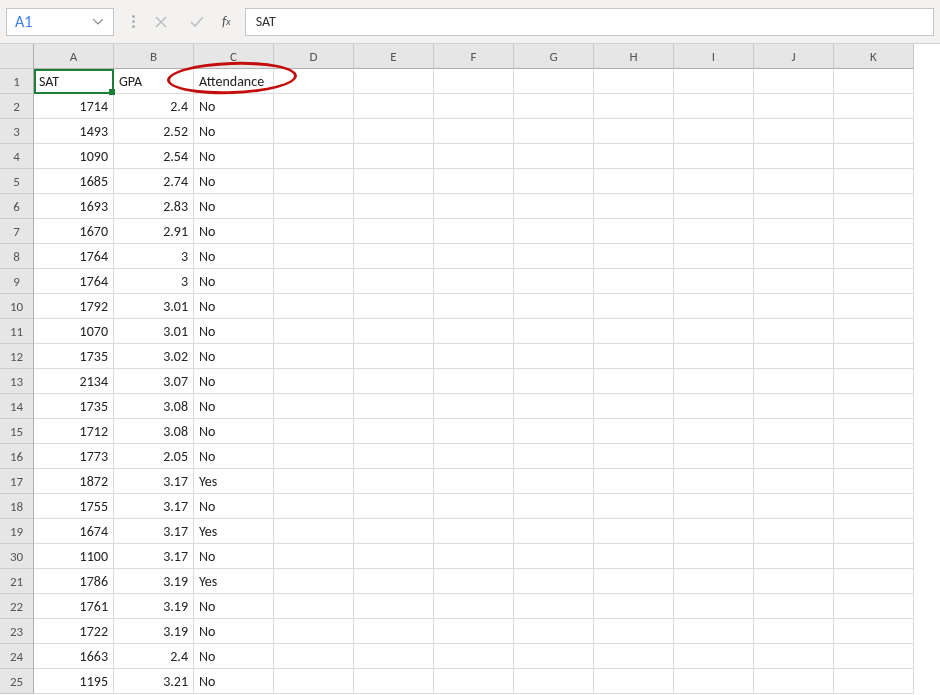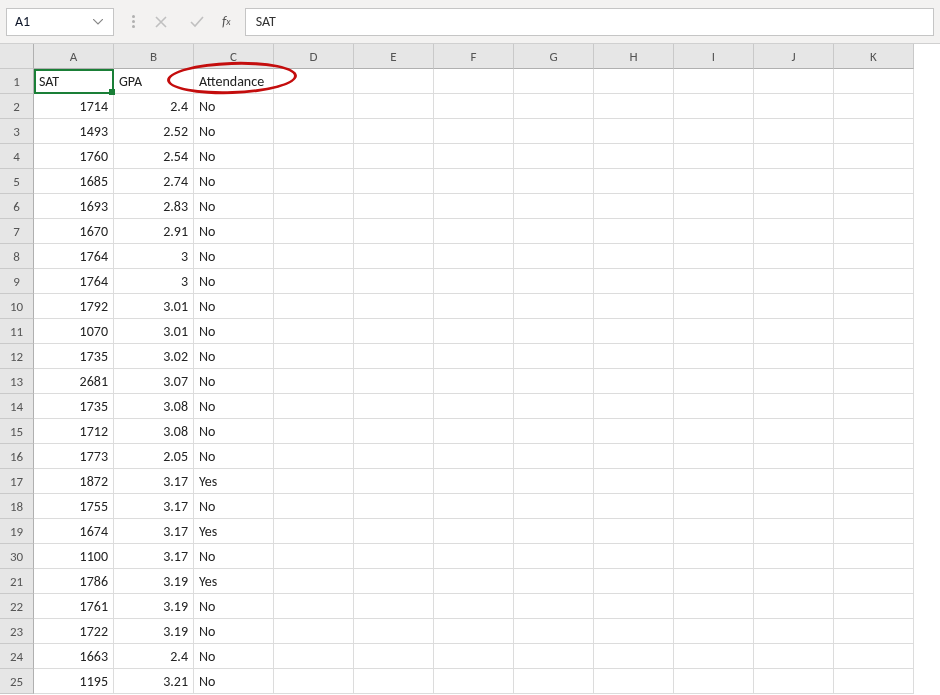--- a/index.html
+++ b/index.html
@@ -25,21 +25,21 @@
       width: 108px;
       height: 28px;
       background: #fff;
       border: 1px solid #c5c5c5;
       display: flex;
       align-items: center;
       padding: 0 8px;
       justify-content: space-between;
       margin-right: 12px;
     }
-    .name-box span { color: #0f172a; font-size: 14px; }
+    .name-box span { color: #3b82f6; font-size: 16px; }
     .dd-arrow {
       width: 14px; height: 14px;
       display: inline-flex; align-items: center; justify-content: center;
     }
     .dd-arrow svg { width: 10px; height: 6px; }
     .divider-dots {
       width: 14px; height: 20px;
       display: flex; flex-direction: column; justify-content: center; align-items: center; gap: 2px;
       margin-right: 10px;
     }
@@ -190,21 +190,21 @@
     <div class="cell">No</div>
     <div class="cell"></div>
     <div class="cell"></div>
     <div class="cell"></div>
     <div class="cell"></div>
     <div class="cell"></div>
     <div class="cell"></div>
     <div class="cell"></div>
     <div class="cell"></div>
     <div class="row-head">4</div>
-    <div class="cell num">1760</div>
+    <div class="cell num">1090</div>
     <div class="cell num">2.54</div>
     <div class="cell">No</div>
     <div class="cell"></div>
     <div class="cell"></div>
     <div class="cell"></div>
     <div class="cell"></div>
     <div class="cell"></div>
     <div class="cell"></div>
     <div class="cell"></div>
     <div class="cell"></div>
@@ -298,21 +298,21 @@
     <div class="cell">No</div>
     <div class="cell"></div>
     <div class="cell"></div>
     <div class="cell"></div>
     <div class="cell"></div>
     <div class="cell"></div>
     <div class="cell"></div>
     <div class="cell"></div>
     <div class="cell"></div>
     <div class="row-head">13</div>
-    <div class="cell num">2681</div>
+    <div class="cell num">2134</div>
     <div class="cell num">3.07</div>
     <div class="cell">No</div>
     <div class="cell"></div>
     <div class="cell"></div>
     <div class="cell"></div>
     <div class="cell"></div>
     <div class="cell"></div>
     <div class="cell"></div>
     <div class="cell"></div>
     <div class="cell"></div>

